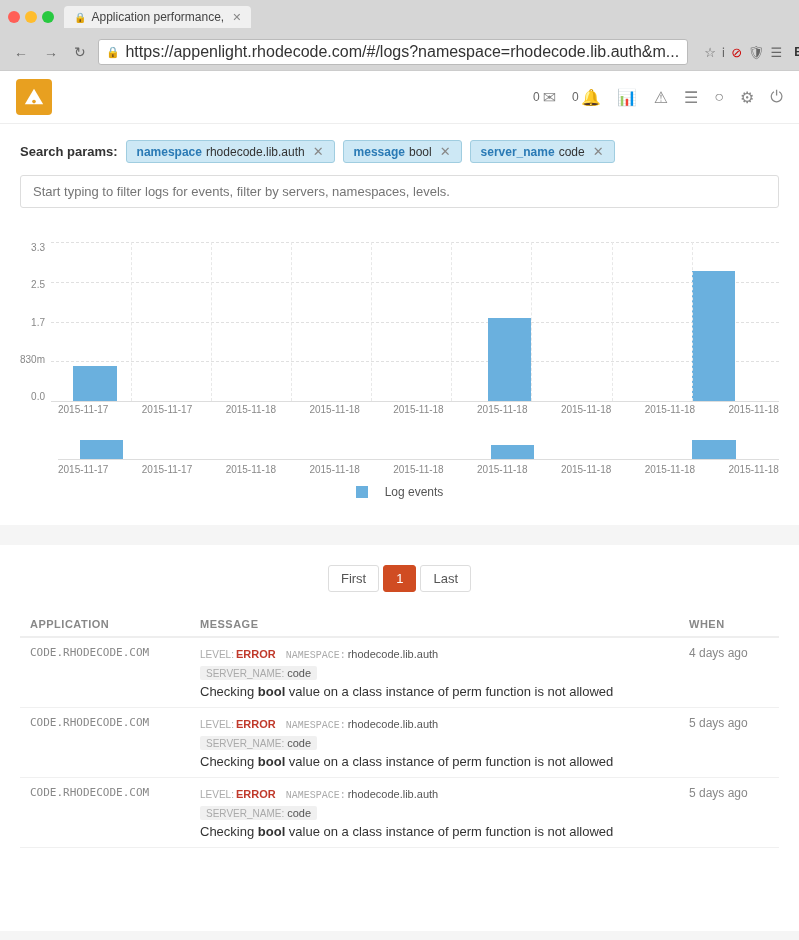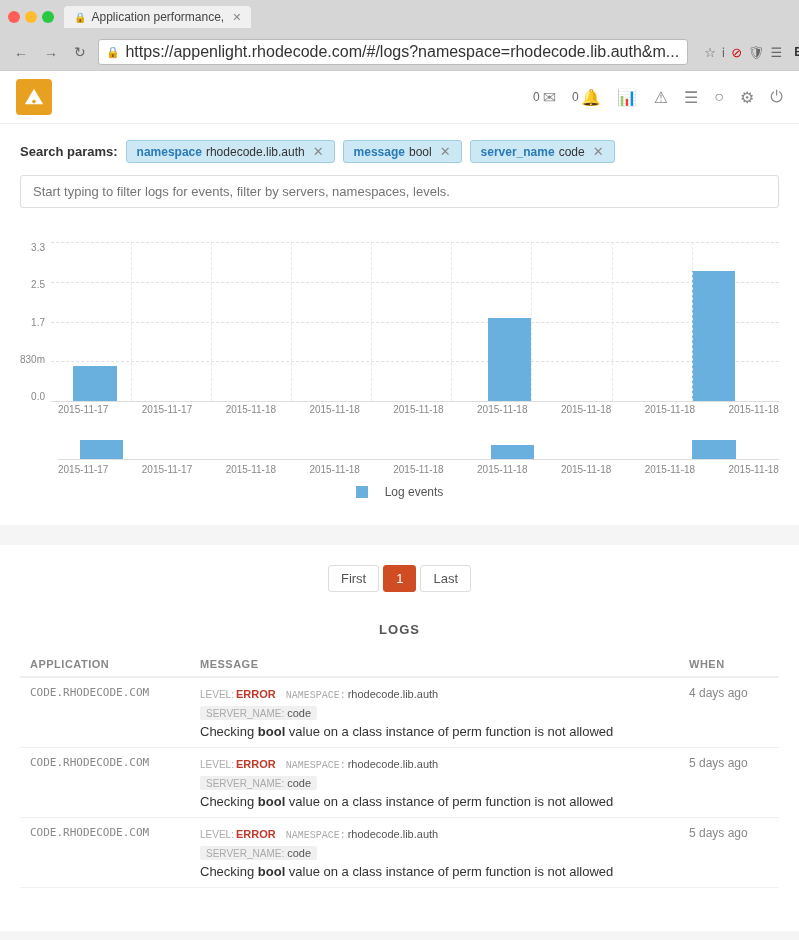--- a/index.html
+++ b/index.html
@@ -256,21 +256,20 @@
 
   <div class="section-divider"></div>
 
   <div class="pagination">
     <button class="page-btn">First</button>
     <button class="page-btn active">1</button>
     <button class="page-btn">Last</button>
   </div>
 
   <div class="logs-section">
-    <div class="logs-title">LOGS</div>
     <table class="logs-table">
       <thead>
         <tr>
           <th style="width:170px;">APPLICATION</th>
           <th>MESSAGE</th>
           <th style="width:100px;">WHEN</th>
         </tr>
       </thead>
       <tbody>
 

